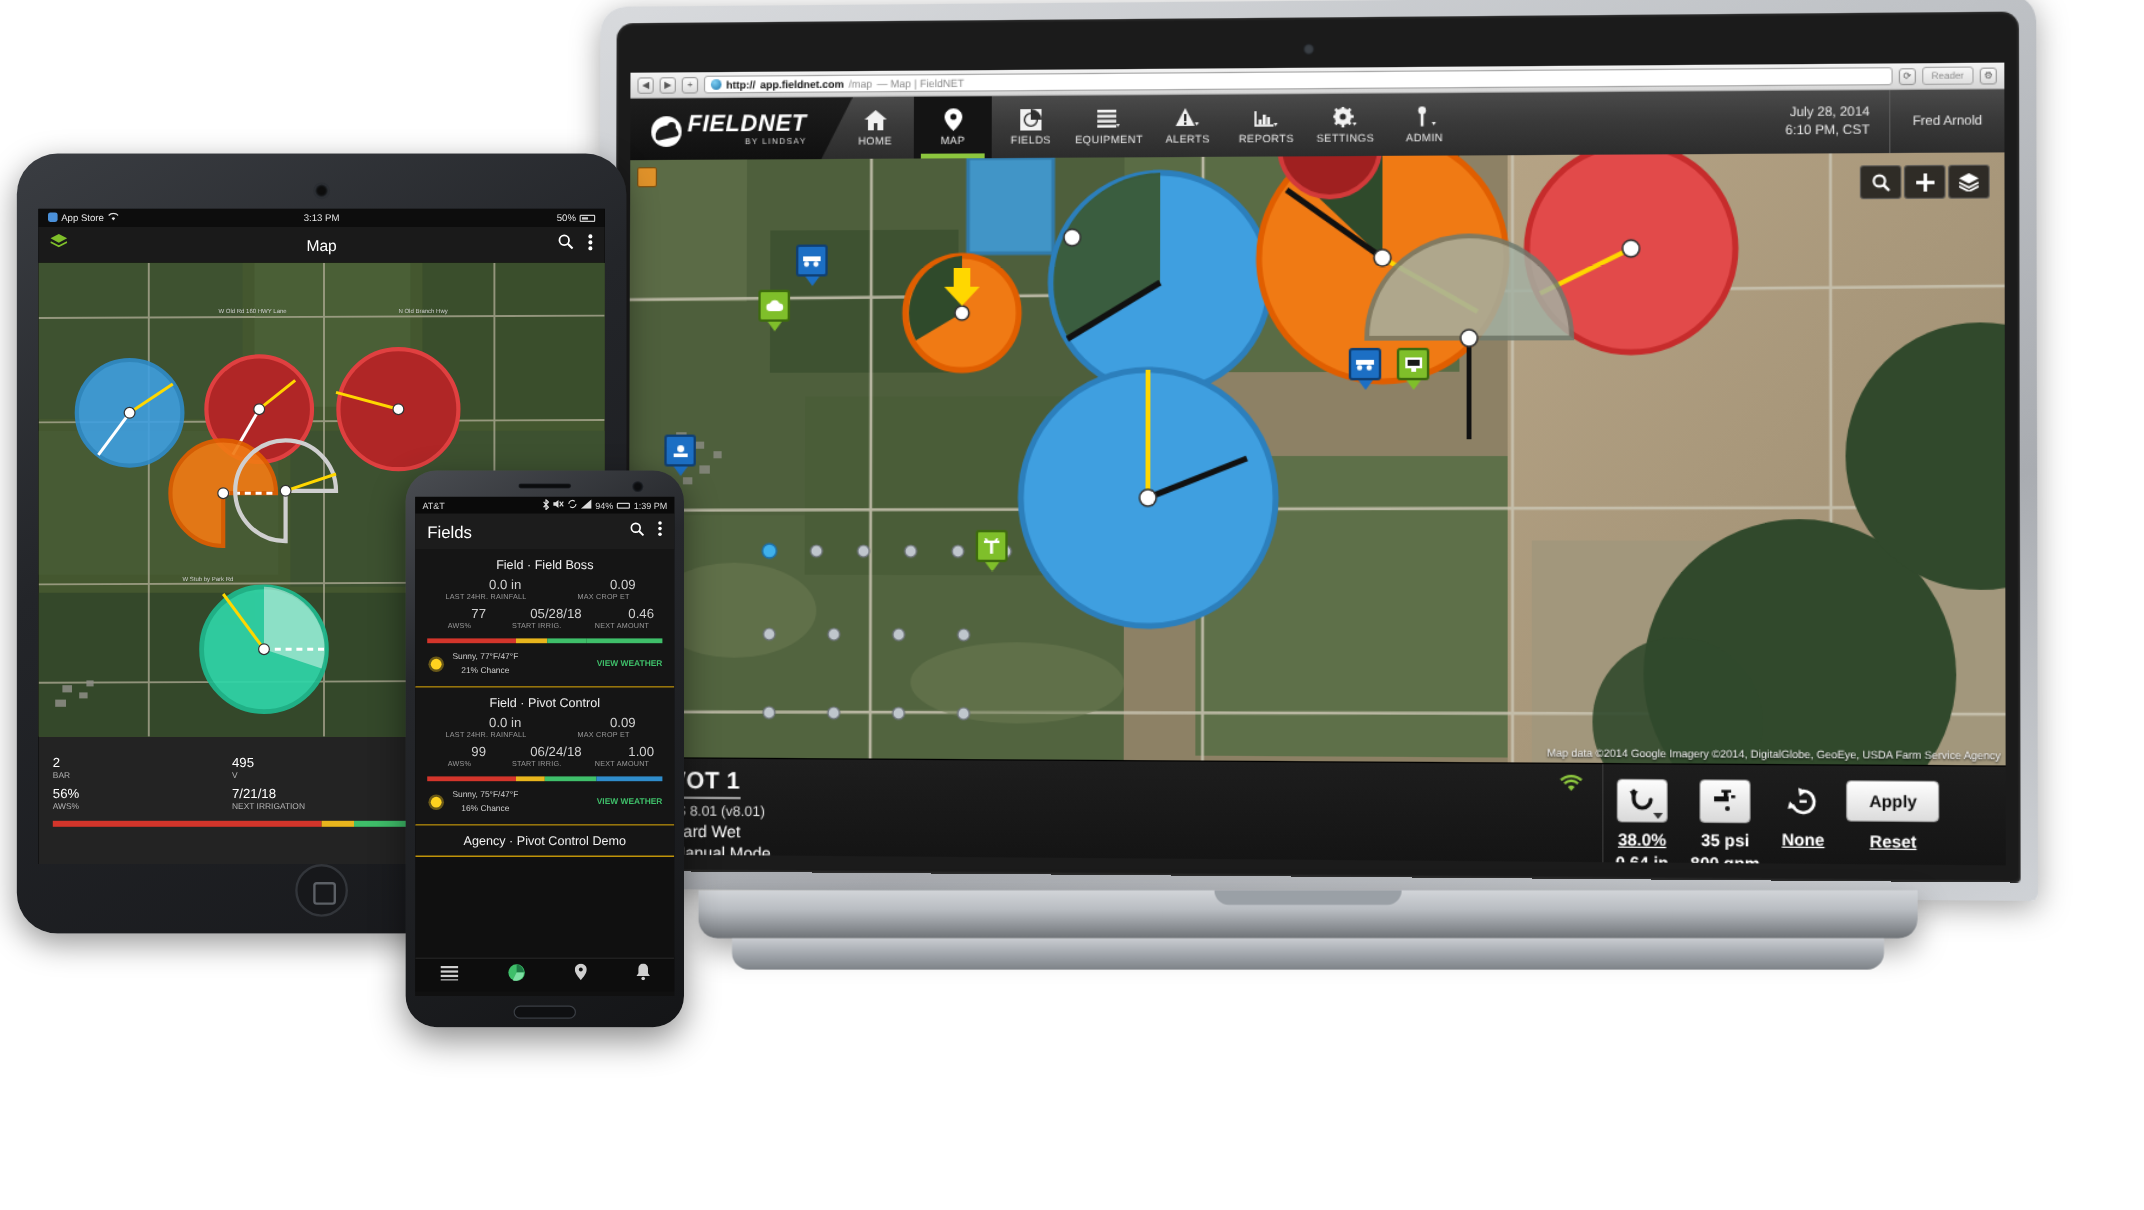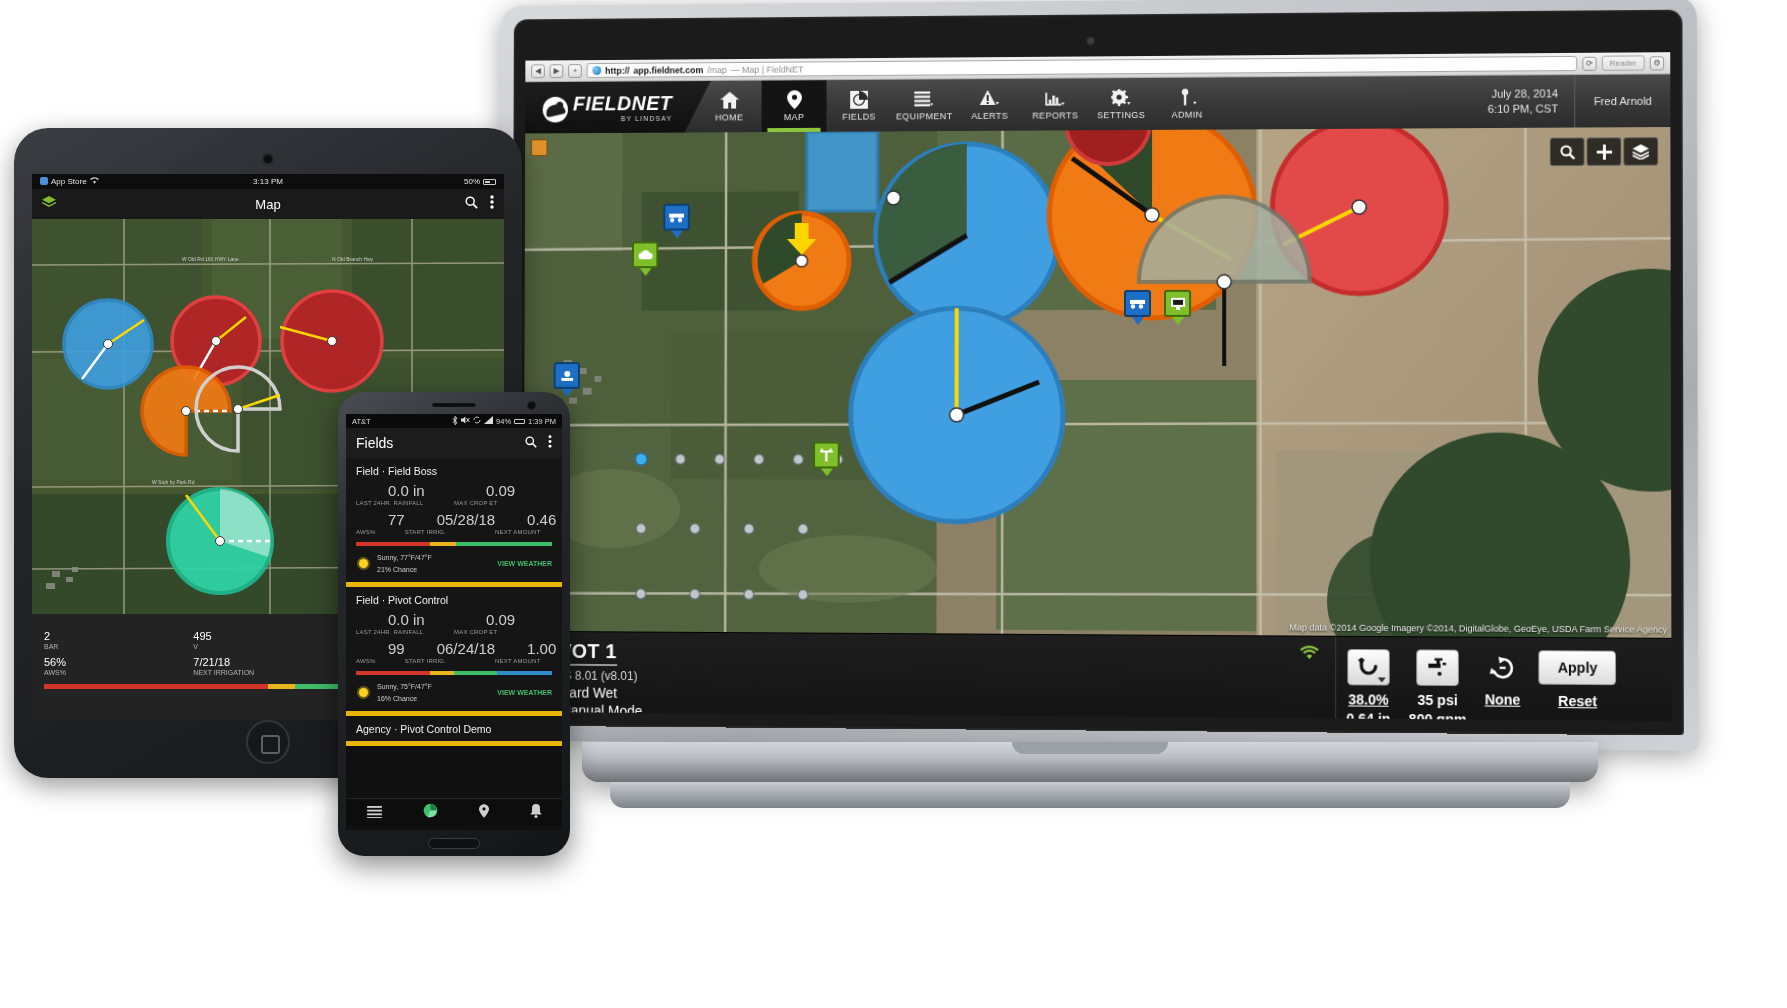--- a/index.html
+++ b/index.html
@@ -185,43 +185,43 @@
   .tb-stats { display: flex; margin-top: 8px; }
   .tb-stat { flex: 1; }
   .tb-stat .v { font-size: 11px; }
   .tb-stat .l { font-size: 7px; color: #b4b4b4; margin-top: 1px; }
   .tb-bar { height: 5px; margin-top: 8px; display: flex; }
 
   
   .phone { position: absolute; left: 338px; top: 392px; width: 232px; height: 464px;
     background: linear-gradient(150deg,#4a4d52 0%,#25272b 30%,#141517 100%);
     border-radius: 26px; box-shadow: 0 10px 28px rgba(0,0,0,.45);
-    padding: 22px 8px 26px 8px; }
+    padding: 22px 8px 26px 8px; text-align: center; }
   .ph-speaker { position: absolute; left: 50%; top: 11px; margin-left: -22px; width: 44px;
     height: 4px; border-radius: 2px; background: #0c0d0f;
     box-shadow: inset 0 0 1px #505660; }
   .ph-cam { position: absolute; right: 34px; top: 9px; width: 9px; height: 9px;
     border-radius: 50%; background: #0c0d0f; box-shadow: inset 0 0 2px #3b434d; }
   .ph-bottom { position: absolute; left: 50%; bottom: 7px; margin-left: -26px; width: 52px;
     height: 11px; border-radius: 6px; background: #0f1012; border: 1px solid #3a3e44; }
   .ph-screen { width: 216px; height: 416px; background: #101010; overflow: hidden;
     position: relative; color: #fff; }
   .ph-status { height: 14px; background: #0a0a0a; display: flex; align-items: center;
     padding: 0 6px; font-size: 7.5px; color: #dcdcdc; }
   .ph-status .r { margin-left: auto; display: flex; align-items: center; gap: 3px; }
   .ph-head { height: 30px; background: #1c1c1c; display: flex; align-items: center;
     padding: 0 10px; }
   .ph-head .t { font-size: 14px; }
   .ph-head .r { margin-left: auto; display: flex; align-items: center; gap: 11px; }
   .ph-list { height: 340px; overflow: hidden; }
-  .ph-card { border-bottom: 5px solid #eab308; padding: 7px 10px 6px 10px; background: #151515; }
+  .ph-card { border-bottom: 1px solid #eab308; padding: 7px 10px 6px 10px; background: #151515; }
   .ph-card-t { font-size: 10.5px; color: #f0f0f0; }
   .ph-row { display: flex; margin-top: 5px; }
   .ph-cell { flex: 1; }
-  .ph-cell .v { font-size: 15px; color: #cfcfcf; margin-left: 32px; }
+  .ph-cell .v { font-size: 11px; color: #cfcfcf; margin-left: 32px; }
   .ph-cell .l { font-size: 6px; color: #9a9a9a; letter-spacing: .2px; margin-top: 1px; }
   .ph-bar { height: 4px; display: flex; margin-top: 7px; }
   .ph-wx { display: flex; align-items: center; margin-top: 6px; gap: 6px; }
   .ph-sun { width: 15px; height: 15px; position: relative; flex: none; }
   .ph-sun:after { content:""; position:absolute; left:3px; top:3px; width:9px; height:9px;
     border-radius:50%; background:#ffd21f; box-shadow: 0 0 0 2px rgba(255,210,31,.35); }
   .ph-wx-t { font-size: 7px; color: #cfcfcf; line-height: 1.7; }
   .ph-wx-link { margin-left: auto; font-size: 7px; color: #3fbf6a; font-weight: bold; }
   .ph-tabbar { height: 28px; background: #0d0d0d; display: flex; align-items: center;
     justify-content: space-around; border-top: 1px solid #262626; }

